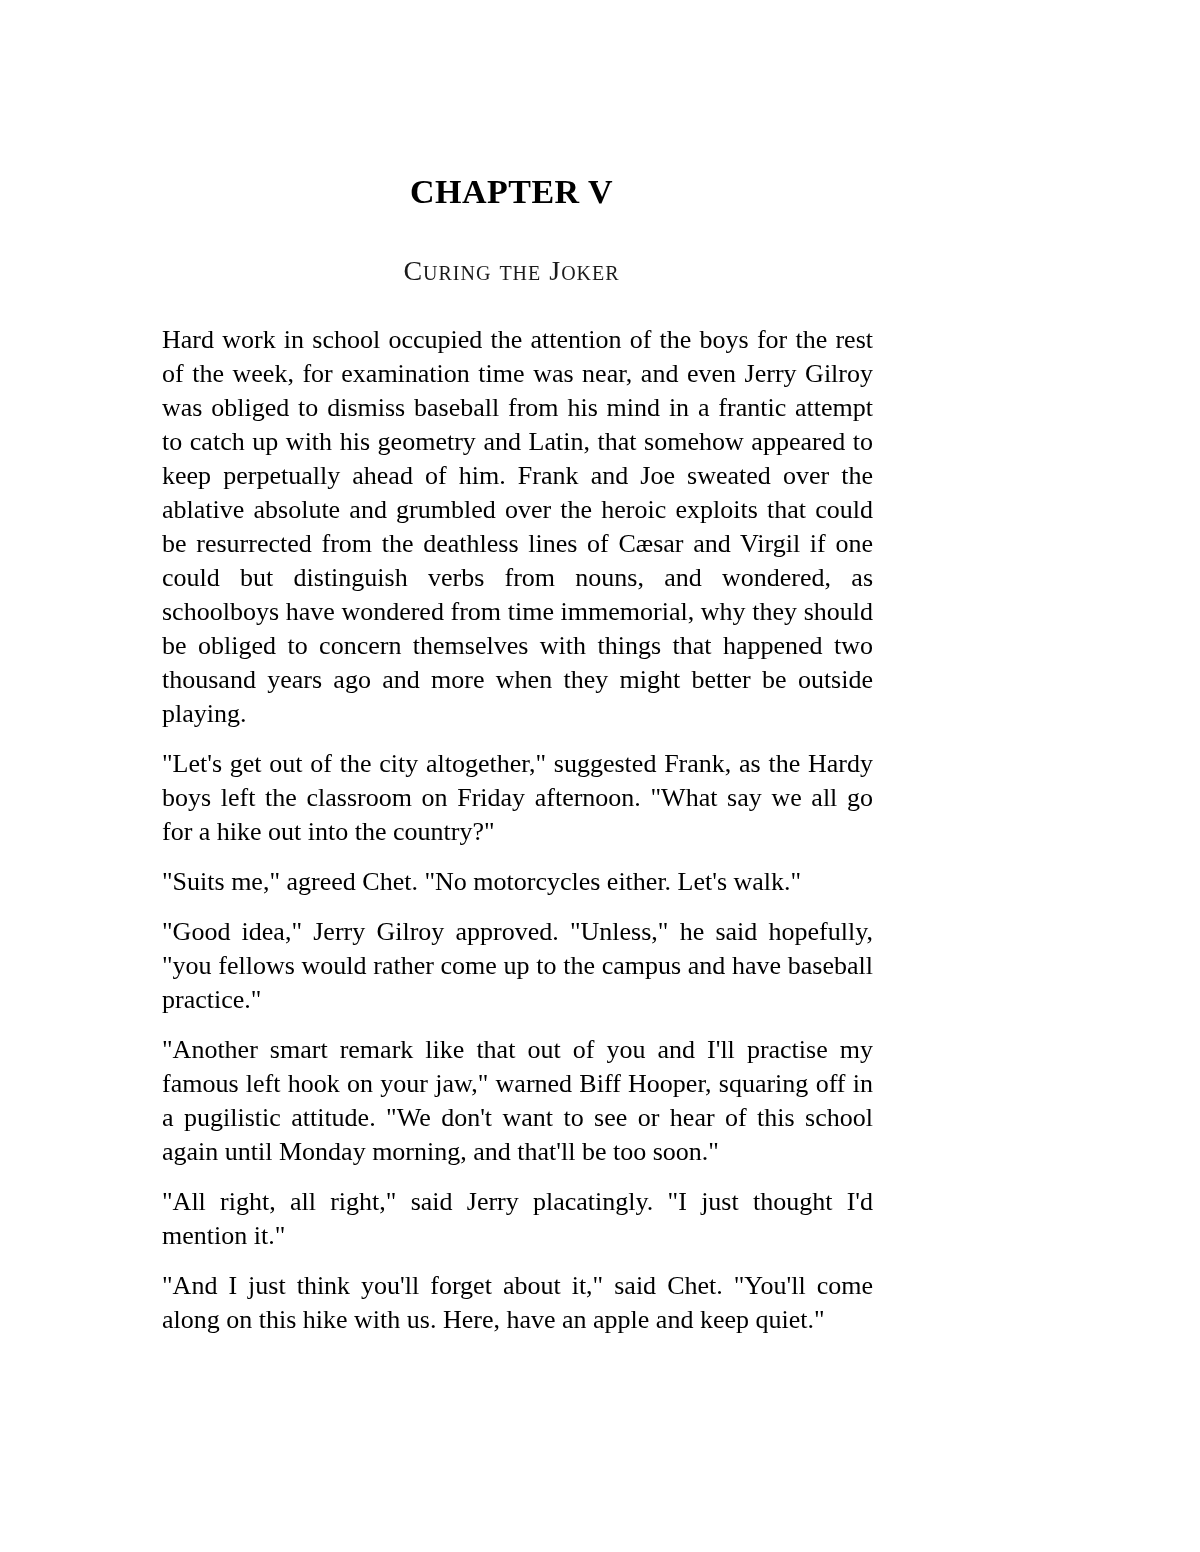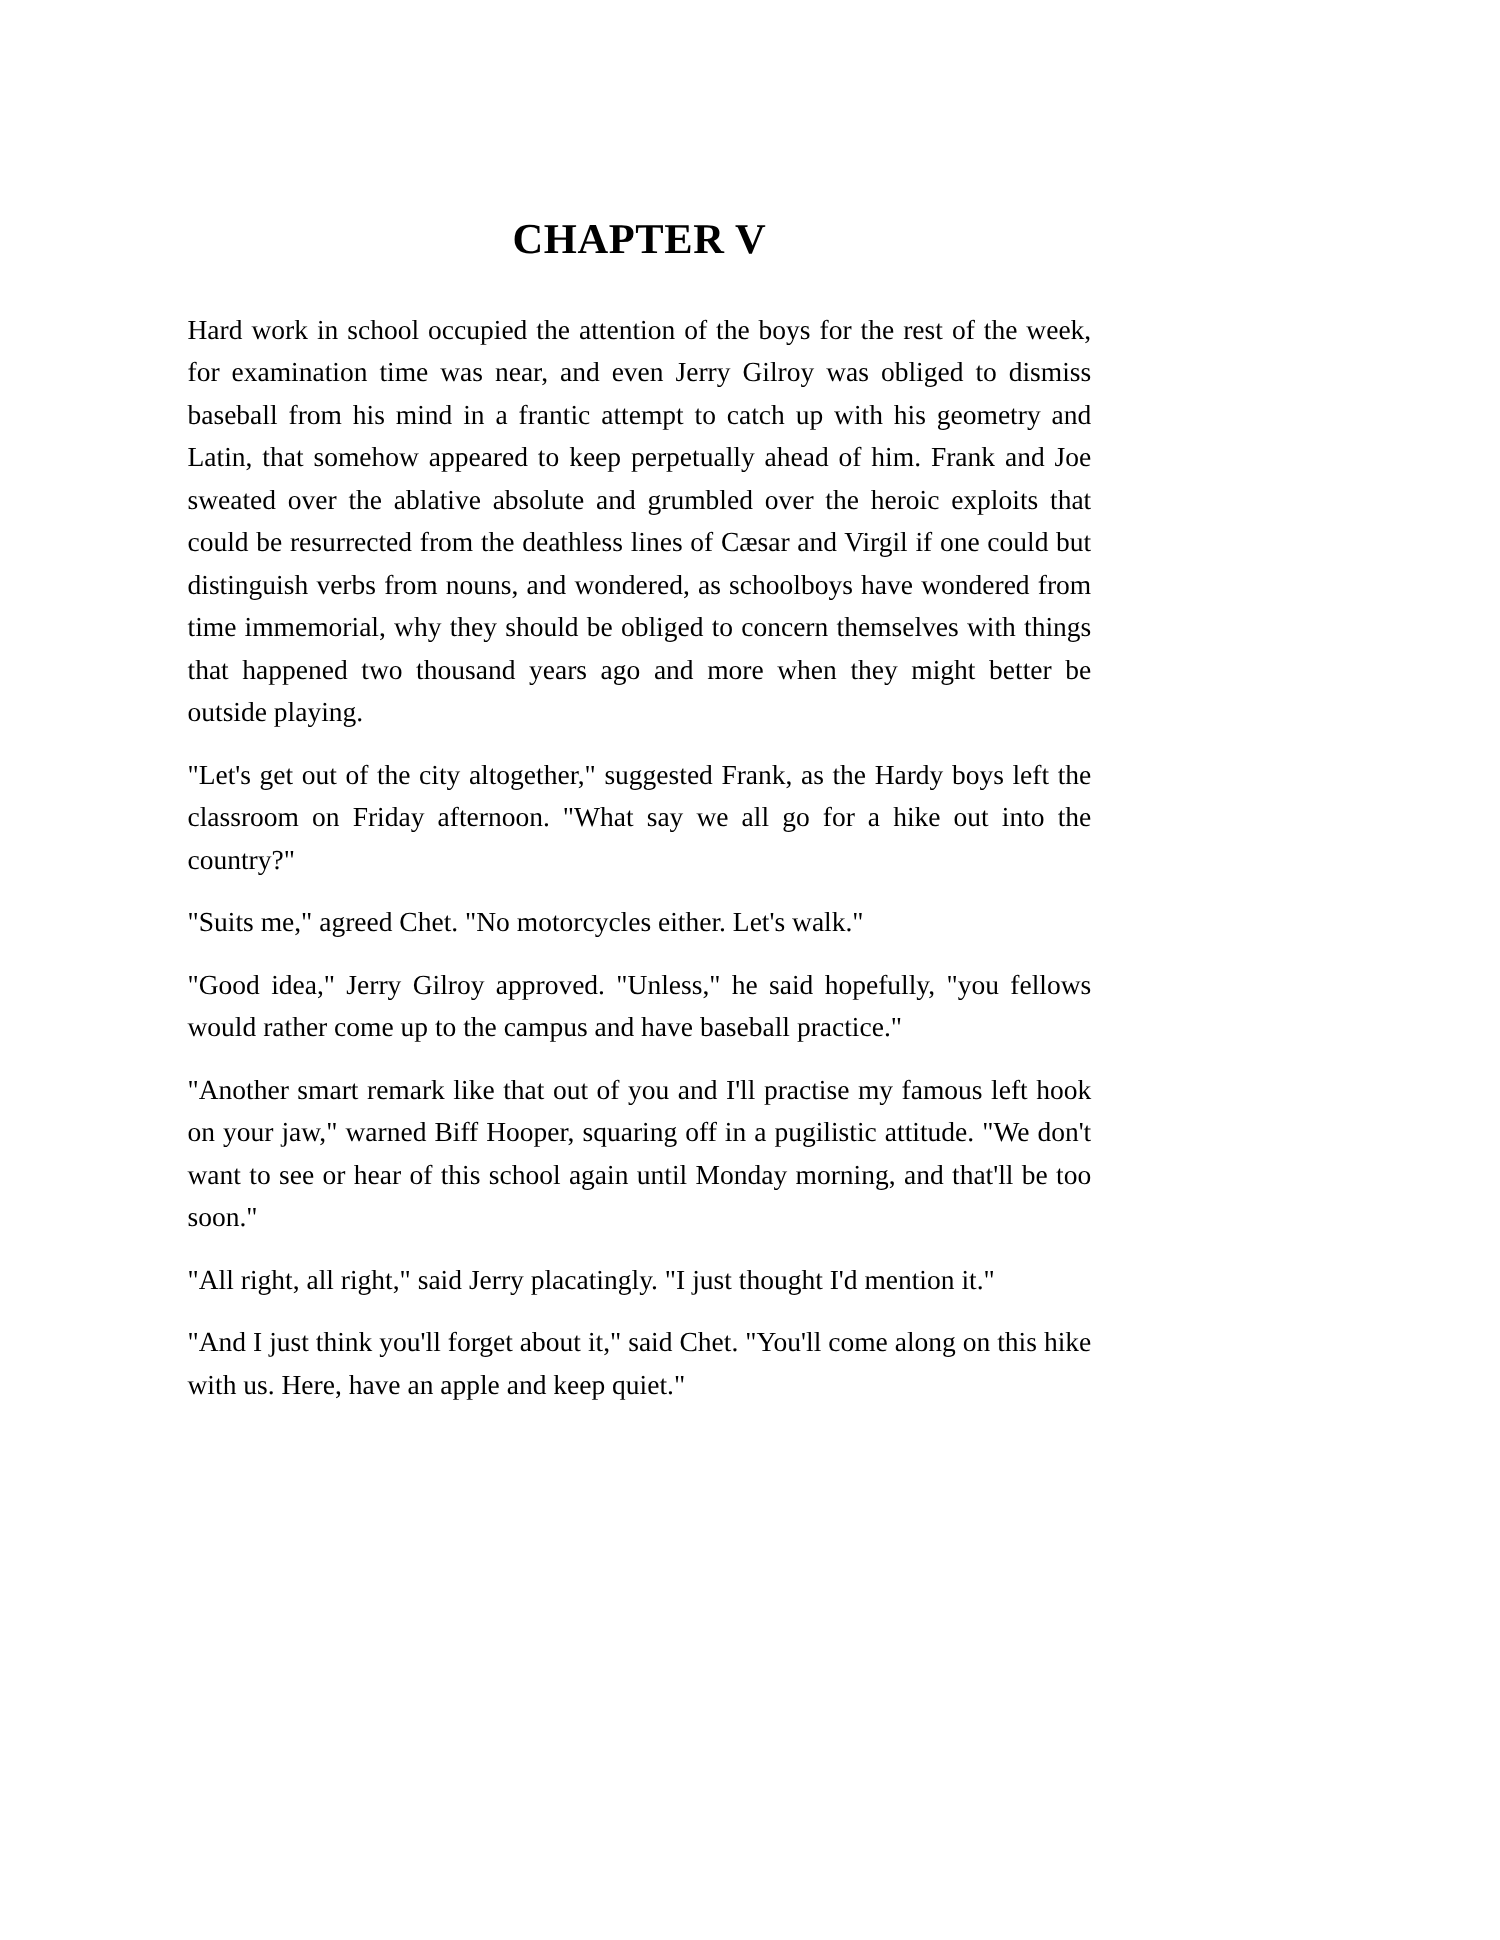--- a/index.html
+++ b/index.html
@@ -33,36 +33,37 @@
     line-height: 1.15;
     font-weight: normal;
     font-variant: small-caps;
     letter-spacing: 1px;
     color: #1a1a1a;
   }
   .body-text {
     margin-top: 36px;
   }
   .body-text p {
-    margin: 16px 0 0 0;
-    font-size: 22px;
+    margin: 16px 0 0 12px;
+    font-size: 26px;
     line-height: 34px;
     text-align: justify;
     color: #000000;
   }
   .body-text p:first-child {
     margin-top: 0;
   }
 </style>
 </head>
 <body>
 
 <div class="page">
   <h1 class="chapter-title">CHAPTER V</h1>
 
+  <h2 class="chapter-subtitle">Curing the Joker</h2>
 
   <div class="body-text">
     <p>Hard work in school occupied the attention of the boys for the rest of the week, for examination time was near, and even Jerry Gilroy was obliged to dismiss baseball from his mind in a frantic attempt to catch up with his geometry and Latin, that somehow appeared to keep perpetually ahead of him. Frank and Joe sweated over the ablative absolute and grumbled over the heroic exploits that could be resurrected from the deathless lines of Cæsar and Virgil if one could but distinguish verbs from nouns, and wondered, as schoolboys have wondered from time immemorial, why they should be obliged to concern themselves with things that happened two thousand years ago and more when they might better be outside playing.</p>
     <p>"Let's get out of the city altogether," suggested Frank, as the Hardy boys left the classroom on Friday afternoon. "What say we all go for a hike out into the country?"</p>
     <p>"Suits me," agreed Chet. "No motorcycles either. Let's walk."</p>
     <p>"Good idea," Jerry Gilroy approved. "Unless," he said hopefully, "you fellows would rather come up to the campus and have baseball practice."</p>
     <p>"Another smart remark like that out of you and I'll practise my famous left hook on your jaw," warned Biff Hooper, squaring off in a pugilistic attitude. "We don't want to see or hear of this school again until Monday morning, and that'll be too soon."</p>
     <p>"All right, all right," said Jerry placatingly. "I just thought I'd mention it."</p>
     <p>"And I just think you'll forget about it," said Chet. "You'll come along on this hike with us. Here, have an apple and keep quiet."</p>
   </div>

